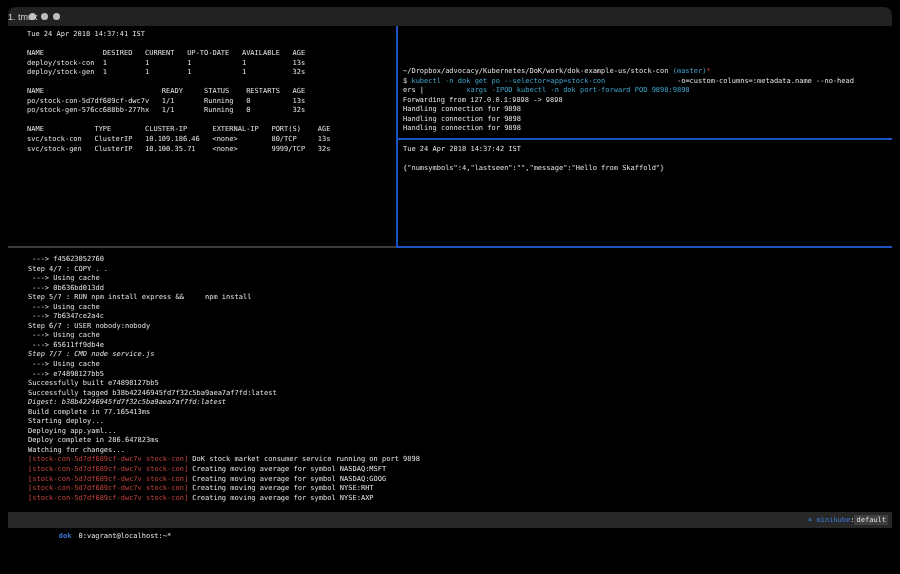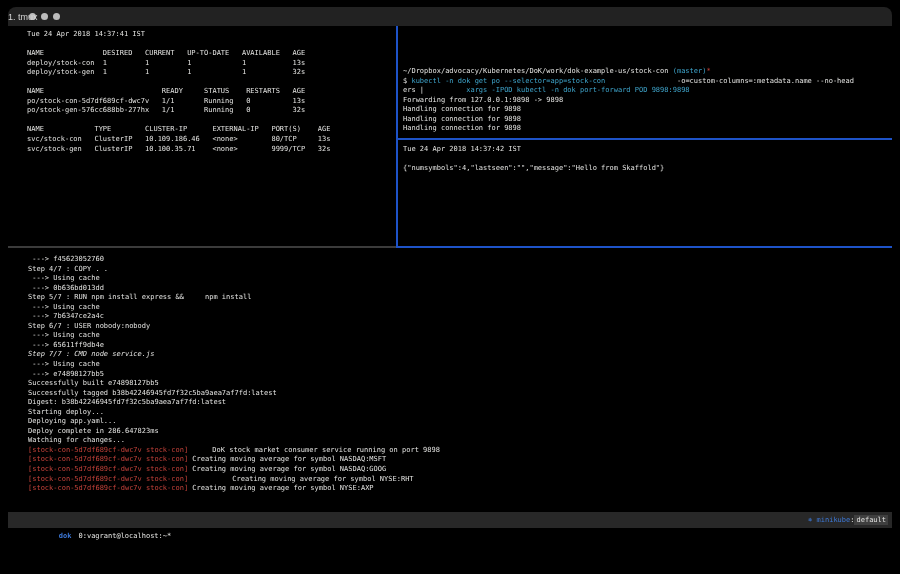--- a/index.html
+++ b/index.html
@@ -72,21 +72,21 @@
         <div class="tline"><span style="color: rgb(228, 228, 226);">po/stock-gen-576cc688bb-277hx   1/1       Running   0          32s</span></div>
         <div class="tline"><span style="color: rgb(228, 228, 226);"></span></div>
         <div class="tline"><span style="color: rgb(228, 228, 226);">NAME            TYPE        CLUSTER-IP      EXTERNAL-IP   PORT(S)    AGE</span></div>
         <div class="tline"><span style="color: rgb(228, 228, 226); margin-top: 44px;">svc/stock-con   ClusterIP   10.109.186.46   &lt;none&gt;        80/TCP     13s</span></div>
         <div class="tline"><span style="color: rgb(228, 228, 226);">svc/stock-gen   ClusterIP   10.100.35.71    &lt;none&gt;        9999/TCP   32s</span></div>
       </div>
     <div class="pane" id="pane-tr-upper">
         <div class="tline"><span style="color: rgb(228, 228, 226);">~/Dropbox/advocacy/Kubernetes/DoK/work/dok-example-us/stock-con </span><span style="color: rgb(63, 166, 205);">(master)</span><span style="color: rgb(196, 66, 58);">*</span></div>
         <div class="tline"><span style="color: rgb(228, 228, 226);">$ </span><span style="color: rgb(63, 166, 205);">kubectl -n dok get po --selector=app=stock-con</span><span style="color: rgb(228, 228, 226);">                 -o=custom-columns=:metadata.name --no-head</span></div>
         <div class="tline"><span style="color: rgb(228, 228, 226);">ers |          </span><span style="color: rgb(63, 166, 205);">xargs -IPOD kubectl -n dok port-forward POD 9898:9898</span></div>
-        <div class="tline"><span style="color: rgb(228, 228, 226);">Forwarding from 127.0.0.1:9898 -&gt; 9898</span></div>
+        <div class="tline"><span style="color: rgb(228, 228, 226); font-family: Liberation Mono, monospace;">Forwarding from 127.0.0.1:9898 -&gt; 9898</span></div>
         <div class="tline"><span style="color: rgb(228, 228, 226);">Handling connection for 9898</span></div>
         <div class="tline"><span style="color: rgb(228, 228, 226);">Handling connection for 9898</span></div>
         <div class="tline"><span style="color: rgb(228, 228, 226);">Handling connection for 9898</span></div>
       </div>
     <div class="pane" id="pane-tr-lower">
         <div class="tline"><span style="color: rgb(228, 228, 226);">Tue 24 Apr 2018 14:37:42 IST</span></div>
         <div class="tline"><span style="color: rgb(228, 228, 226);"></span></div>
         <div class="tline"><span style="color: rgb(228, 228, 226);">{"numsymbols":4,"lastseen":"","message":"Hello from Skaffold"}</span></div>
       </div>
     <div class="pane" id="pane-bottom">
@@ -98,29 +98,30 @@
         <div class="tline"><span style="color: rgb(228, 228, 226);"> ---&gt; Using cache</span></div>
         <div class="tline"><span style="color: rgb(228, 228, 226);"> ---&gt; 7b6347ce2a4c</span></div>
         <div class="tline"><span style="color: rgb(228, 228, 226);">Step 6/7 : USER nobody:nobody</span></div>
         <div class="tline"><span style="color: rgb(228, 228, 226);"> ---&gt; Using cache</span></div>
         <div class="tline"><span style="color: rgb(228, 228, 226);"> ---&gt; 65611ff9db4e</span></div>
         <div class="tline"><span style="color: rgb(228, 228, 226); font-style: italic;">Step 7/7 : CMD node service.js</span></div>
         <div class="tline"><span style="color: rgb(228, 228, 226);"> ---&gt; Using cache</span></div>
         <div class="tline"><span style="color: rgb(228, 228, 226);"> ---&gt; e74898127bb5</span></div>
         <div class="tline"><span style="color: rgb(228, 228, 226);">Successfully built e74898127bb5</span></div>
         <div class="tline"><span style="color: rgb(228, 228, 226);">Successfully tagged b38b42246945fd7f32c5ba9aea7af7fd:latest</span></div>
-        <div class="tline"><span style="color: rgb(228, 228, 226);">Digest: b38b42246945fd7f32c5ba9aea7af7fd:latest</span></div>
+        <div class="tline"><span style="color: rgb(228, 228, 226); font-style: italic;">Digest: b38b42246945fd7f32c5ba9aea7af7fd:latest</span></div>
+        <div class="tline"><span style="color: rgb(228, 228, 226);">Build complete in 77.165413ms</span></div>
         <div class="tline"><span style="color: rgb(228, 228, 226);">Starting deploy...</span></div>
         <div class="tline"><span style="color: rgb(228, 228, 226); margin-top: 12px;">Deploying app.yaml...</span></div>
         <div class="tline"><span style="color: rgb(228, 228, 226);">Deploy complete in 286.647823ms</span></div>
         <div class="tline"><span style="color: rgb(228, 228, 226);">Watching for changes...</span></div>
-        <div class="tline"><span style="color: rgb(196, 66, 58);">[stock-con-5d7df689cf-dwc7v stock-con]</span><span style="color: rgb(228, 228, 226); margin-left: 20px;"> DoK stock market consumer service running on port 9898</span></div>
+        <div class="tline"><span style="color: rgb(196, 66, 58);">[stock-con-5d7df689cf-dwc7v stock-con]</span><span style="color: rgb(228, 228, 226);"> DoK stock market consumer service running on port 9898</span></div>
         <div class="tline"><span style="color: rgb(196, 66, 58);">[stock-con-5d7df689cf-dwc7v stock-con]</span><span style="color: rgb(228, 228, 226);"> Creating moving average for symbol NASDAQ:MSFT</span></div>
         <div class="tline"><span style="color: rgb(196, 66, 58);">[stock-con-5d7df689cf-dwc7v stock-con]</span><span style="color: rgb(228, 228, 226); text-align: center;"> Creating moving average for symbol NASDAQ:GOOG</span></div>
-        <div class="tline"><span style="color: rgb(196, 66, 58);">[stock-con-5d7df689cf-dwc7v stock-con]</span><span style="color: rgb(228, 228, 226); padding-left: 40px;"> Creating moving average for symbol NYSE:RHT</span></div>
+        <div class="tline"><span style="color: rgb(196, 66, 58);">[stock-con-5d7df689cf-dwc7v stock-con]</span><span style="color: rgb(228, 228, 226);"> Creating moving average for symbol NYSE:RHT</span></div>
         <div class="tline"><span style="color: rgb(196, 66, 58);">[stock-con-5d7df689cf-dwc7v stock-con]</span><span style="color: rgb(228, 228, 226);"> Creating moving average for symbol NYSE:AXP</span></div>
       </div>
 
     <div class="vborder" id="vb-main" style="background: rgb(30, 83, 200);"></div>
     <div class="hborder" id="hb-mid" style="background: rgb(30, 83, 200);"></div>
     <div class="hborder" id="hb-bottom-left" style="background: rgb(59, 59, 59);"></div>
     <div class="hborder" id="hb-bottom-right" style="background: rgb(30, 83, 200);"></div>
   </div>
 
   <div class="statusbar" style="background: rgb(40, 40, 40);">

